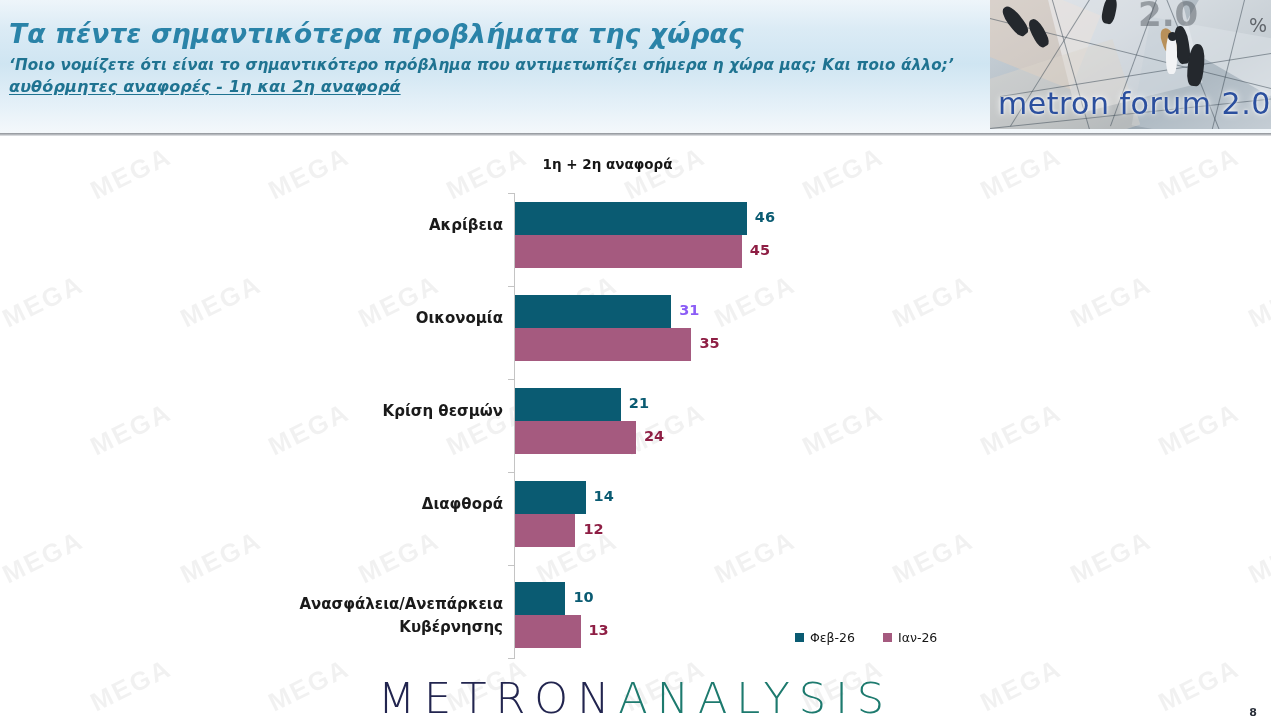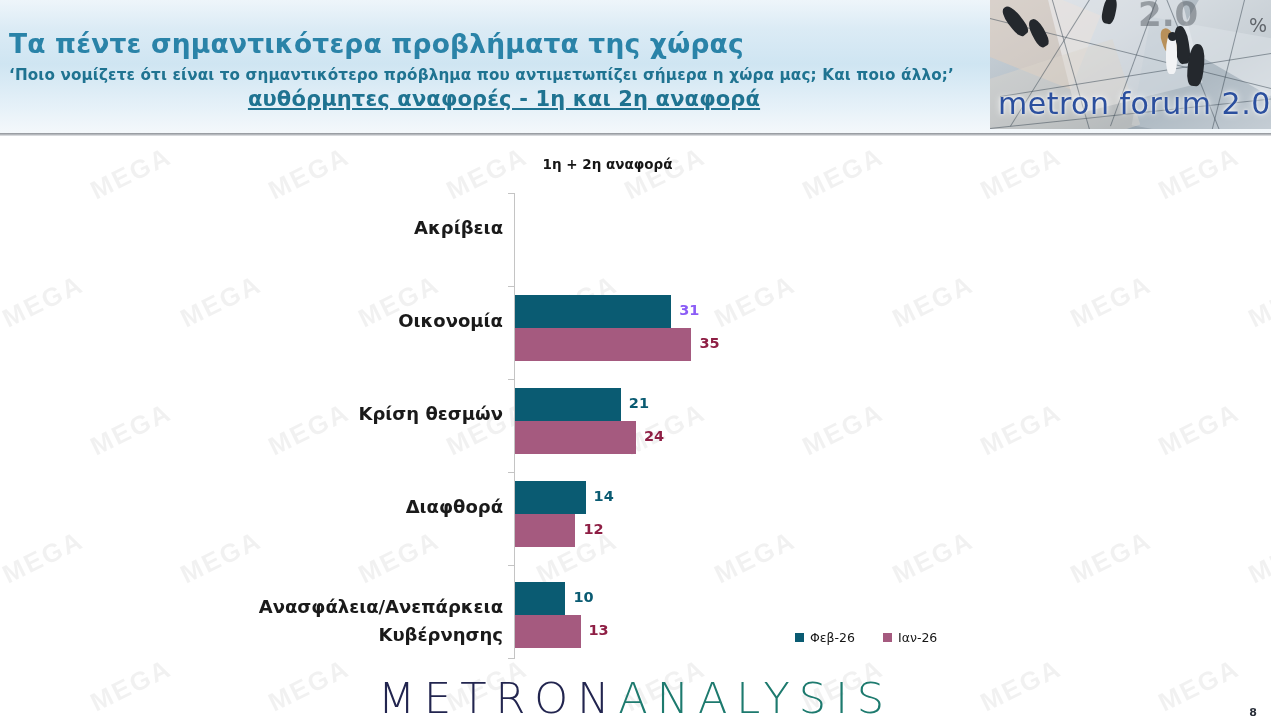--- a/index.html
+++ b/index.html
@@ -62,23 +62,24 @@
     position: absolute;
     left: 0;
     top: 133px;
     width: 1271px;
     height: 3px;
     background: linear-gradient(to bottom, #8d9196 0%, #b9bcc0 55%, #e9eaec 100%);
   }
   #header-text {
     position: absolute;
     left: 9px;
-    top: 28px;
+    top: 18px;
     width: 990px;
     z-index: 3;
+    font-style: italic;
   }
   #header-title {
     font-family: "DejaVu Sans", sans-serif;
     font-size: 26.5px;
     font-weight: 700;
     color: #2a83a8;
     letter-spacing: 0.2px;
     line-height: 1.18;
     white-space: nowrap;
   }
@@ -87,28 +88,27 @@
     font-family: "DejaVu Sans", sans-serif;
     font-size: 15.2px;
     font-weight: 700;
     color: #1f7391;
     letter-spacing: 0.15px;
     white-space: nowrap;
   }
   #header-subtitle-2 {
     margin-top: 3px;
     font-family: "DejaVu Sans", sans-serif;
-    font-size: 21px;
+    font-size: 16px;
     font-weight: 700;
     color: #1f7391;
     letter-spacing: 0.15px;
     text-decoration: underline;
     text-underline-offset: 2px;
     white-space: nowrap;
-    text-align: center;
   }
 
   
   #header-banner {
     position: absolute;
     left: 990px;
     top: 0;
     width: 281px;
     height: 129px;
     overflow: hidden;
@@ -225,21 +225,21 @@
     white-space: nowrap;
   }
   .val.s0 { top: 7px; }
   .val.s1 { top: 40px; }
   .cat-label {
     position: absolute;
     right: 712px;
     width: 260px;
     text-align: right;
     font-family: "DejaVu Sans", sans-serif;
-    font-size: 18px;
+    font-size: 15px;
     font-weight: 700;
     color: #1a1a1a;
     line-height: 1.55;
   }
 
   
   #legend {
     position: absolute;
     left: 795px;
     top: 494px;
@@ -391,20 +391,26 @@
 </div>
 
 <div id="chart">
   <div id="chart-title">1η + 2η αναφορά</div>
 
   <div id="plot">
     <div id="axis-line"></div>
 
   <div class="tick" style="top: 0px;"></div>
       <div class="cat-label" style="top: 21px;">Ακρίβεια</div>
+      <div class="group" style="top: 9px; height: 66px;">
+        <div class="bar s0" style="width: 231.84px; background: rgb(10, 91, 114);"></div>
+        <div class="val s0" style="left: 239.84px; color: rgb(10, 91, 114);">46</div>
+        <div class="bar s1" style="width: 226.8px; background: rgb(165, 90, 127);"></div>
+        <div class="val s1" style="left: 234.8px; color: rgb(142, 30, 68);">45</div>
+      </div>
       <div class="tick" style="top: 93px;"></div>
       <div class="cat-label" style="top: 114px;">Οικονομία</div>
       <div class="group" style="top: 102px; height: 66px;">
         <div class="bar s0" style="width: 156.24px; background: rgb(10, 91, 114);"></div>
         <div class="val s0" style="left: 164.24px; color: #8b5cf6;">31</div>
         <div class="bar s1" style="width: 176.4px; background: rgb(165, 90, 127);"></div>
         <div class="val s1" style="left: 184.4px; color: rgb(142, 30, 68);">35</div>
       </div>
       <div class="tick" style="top: 186px;"></div>
       <div class="cat-label" style="top: 207px;">Κρίση θεσμών</div>

